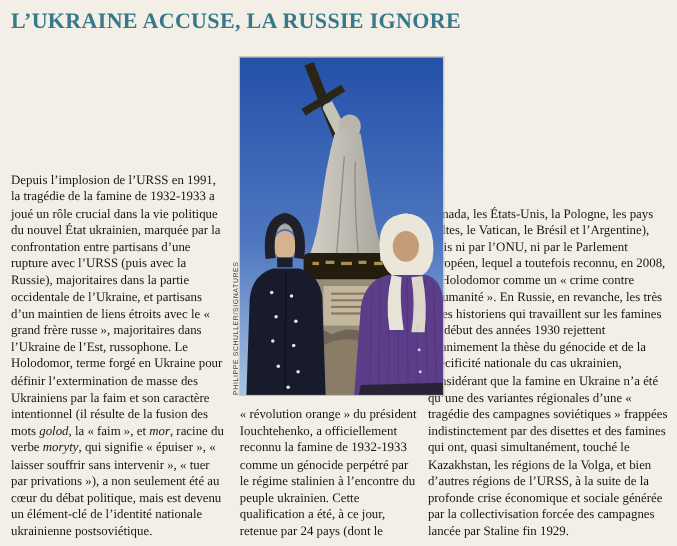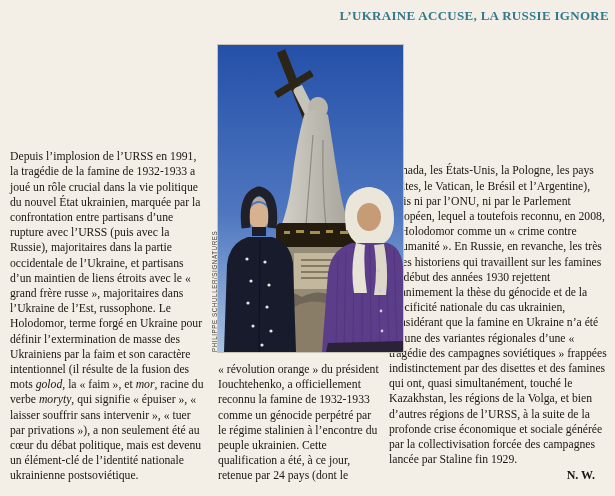--- a/index.html
+++ b/index.html
@@ -6,23 +6,22 @@
   body{
     width:615px;height:496px;overflow:hidden;
     background:var(--page-bg,#f3efe7);
     font-family:"Liberation Serif",serif;
     color:var(--ink,#1c1611);
   }
   .page{padding:8px 6px 0 10px;}
   .page-title{
     margin:0 0 15px 0;
     font-family:"Liberation Serif",serif;
-    font-size:13px;font-weight:bold;letter-spacing:.3px;
+    font-size:20px;font-weight:bold;letter-spacing:.3px;
     color:var(--accent,#35798b);
-    text-align:right;
   }
   .columns{display:flex;align-items:flex-end;}
   .col{font-size:11.7px;line-height:15.2px;}
   .col p{margin:0;}
   .col i{font-style:italic;}
   .col-left{width:196px;margin-right:12px;}
   .col-mid{width:162px;margin-right:9px;position:relative;}
   .col-right{flex:1;}
   .photo-frame{
     position:relative;width:185px;height:307px;margin-top:6px;
@@ -160,17 +159,16 @@
       </figure>
       <div class="coltext">
           <p><span>« révolution orange » du président Iouchtehenko, a officiellement reconnu la famine de 1932-1933 comme un génocide perpétré par le régime stalinien à l’encontre du peuple ukrainien. Cette qualification a été, à ce jour, retenue par 24 pays (dont le</span></p>
         </div>
     </div>
 
     <div class="col col-right">
       <div>
           <p><span>Canada, les États-Unis, la Pologne, les pays Baltes, le Vatican, le Brésil et l’Argentine), mais ni par l’ONU, ni par le Parlement européen, lequel a toutefois reconnu, en 2008, le Holodomor comme un « crime contre l’humanité ». En Russie, en revanche, les très rares historiens qui travaillent sur les famines du début des années 1930 rejettent unanimement la thèse du génocide et de la spécificité nationale du cas ukrainien, considérant que la famine en Ukraine n’a été qu’une des variantes régionales d’une « tragédie des campagnes soviétiques » frappées indistinctement par des disettes et des famines qui ont, quasi simultanément, touché le Kazakhstan, les régions de la Volga, et bien d’autres régions de l’URSS, à la suite de la profonde crise économique et sociale générée par la collectivisation forcée des campagnes lancée par Staline fin 1929.</span></p>
         </div>
-      <div class="byline">N. W.</div>
     </div>
 
   </div>
 </div>
 
 </body></html>

